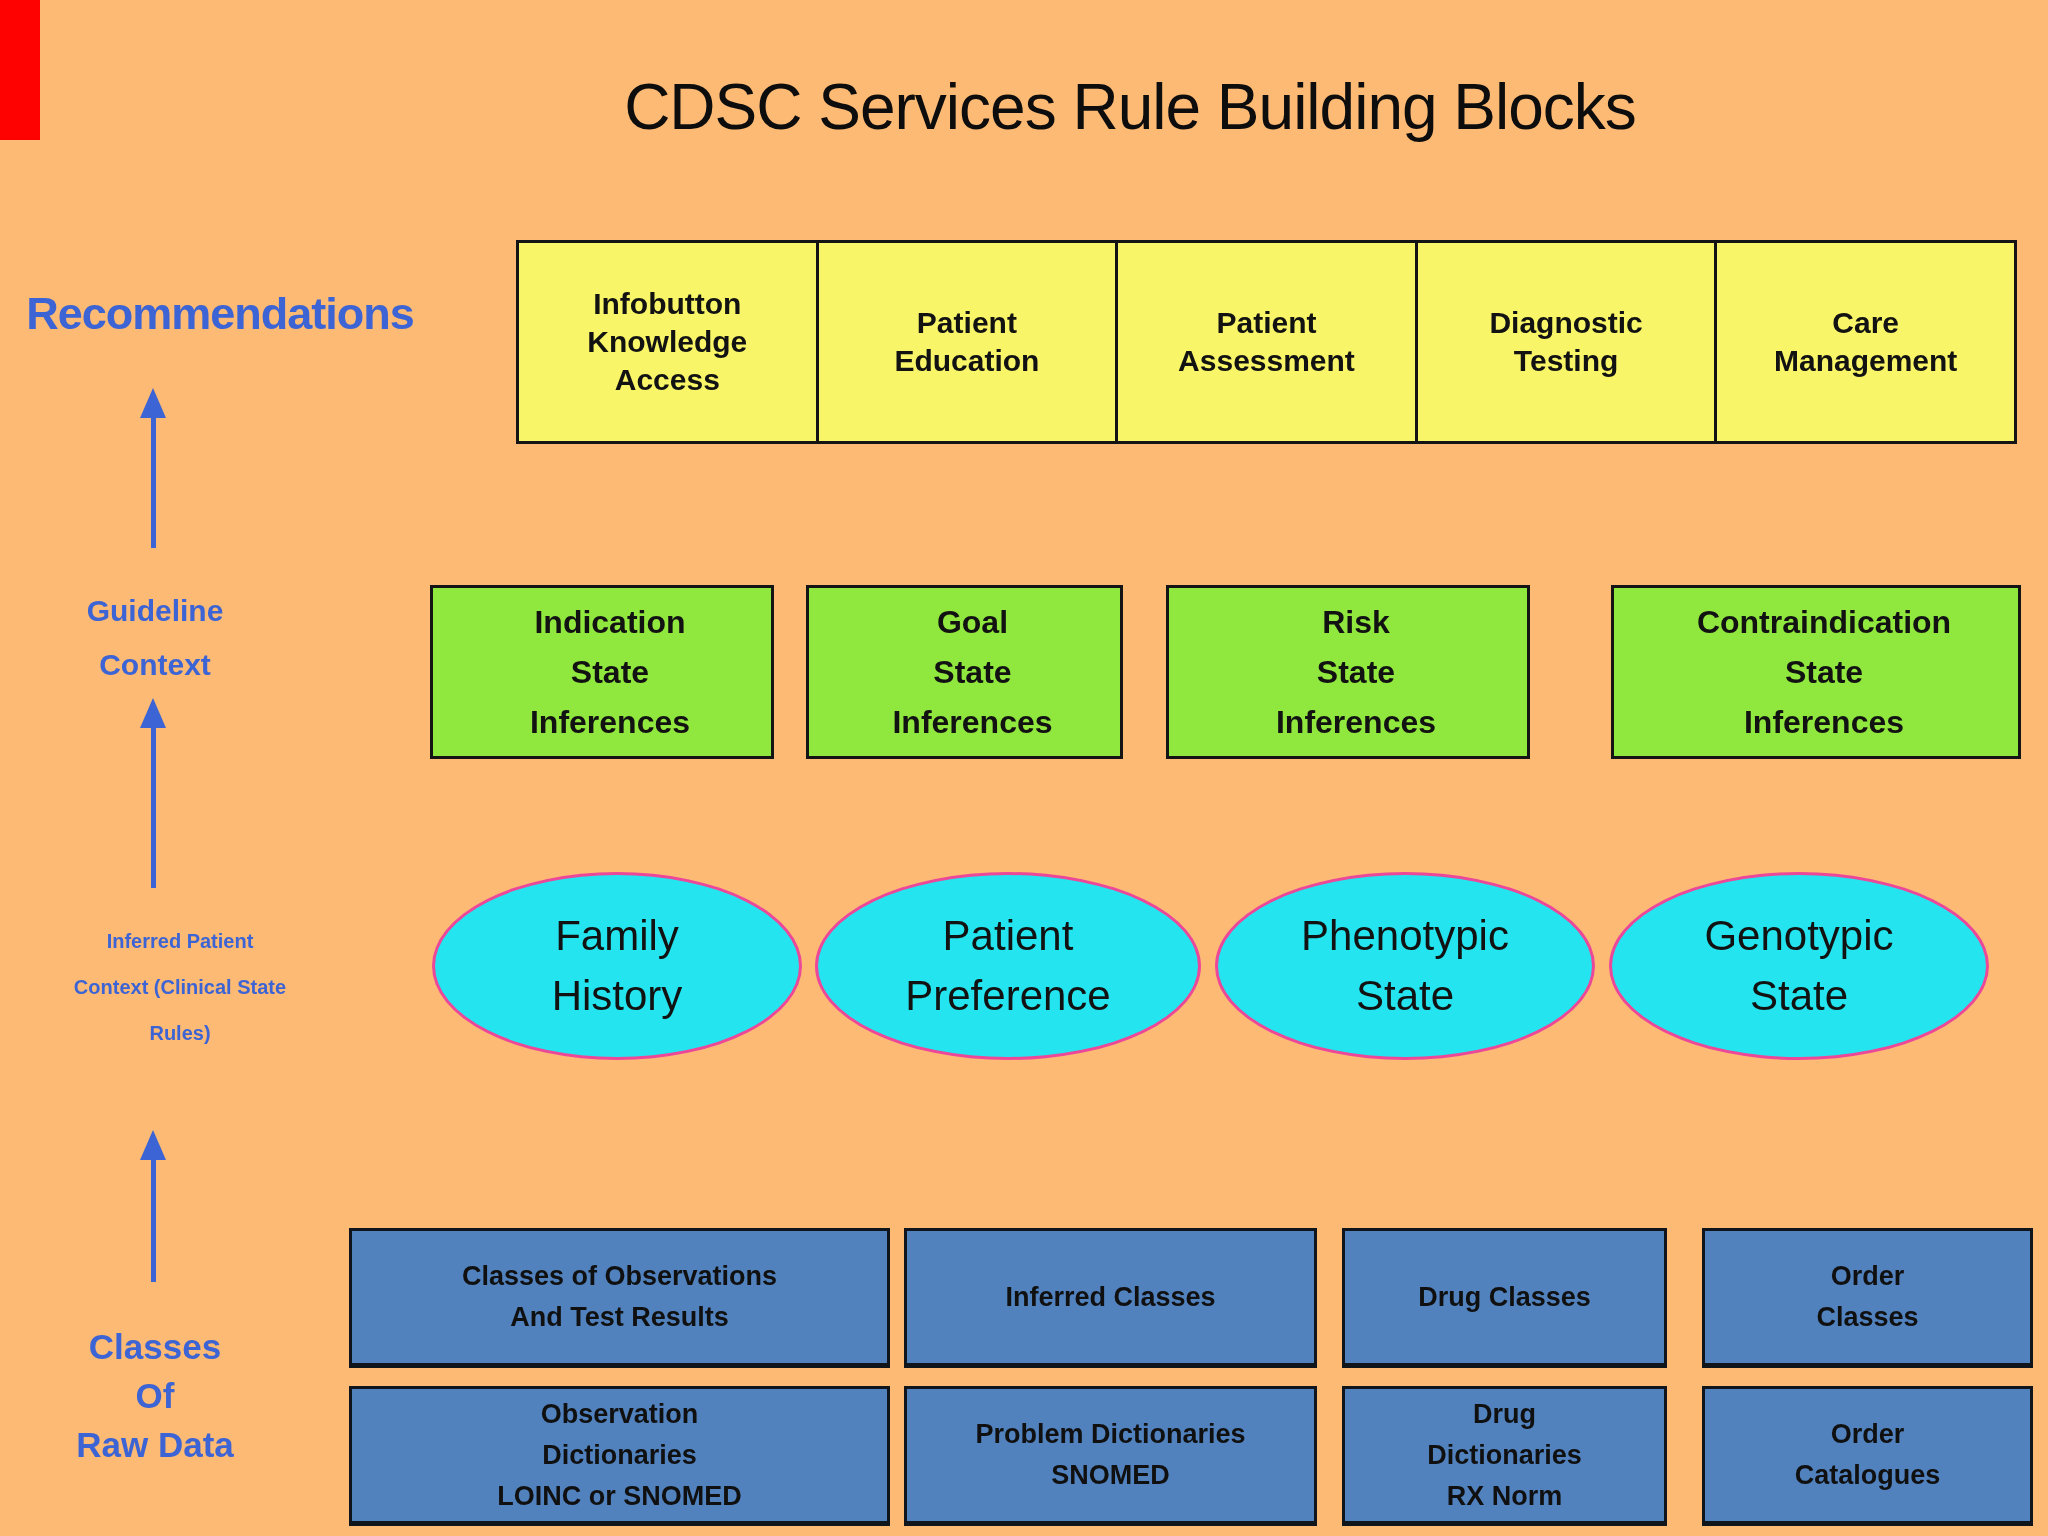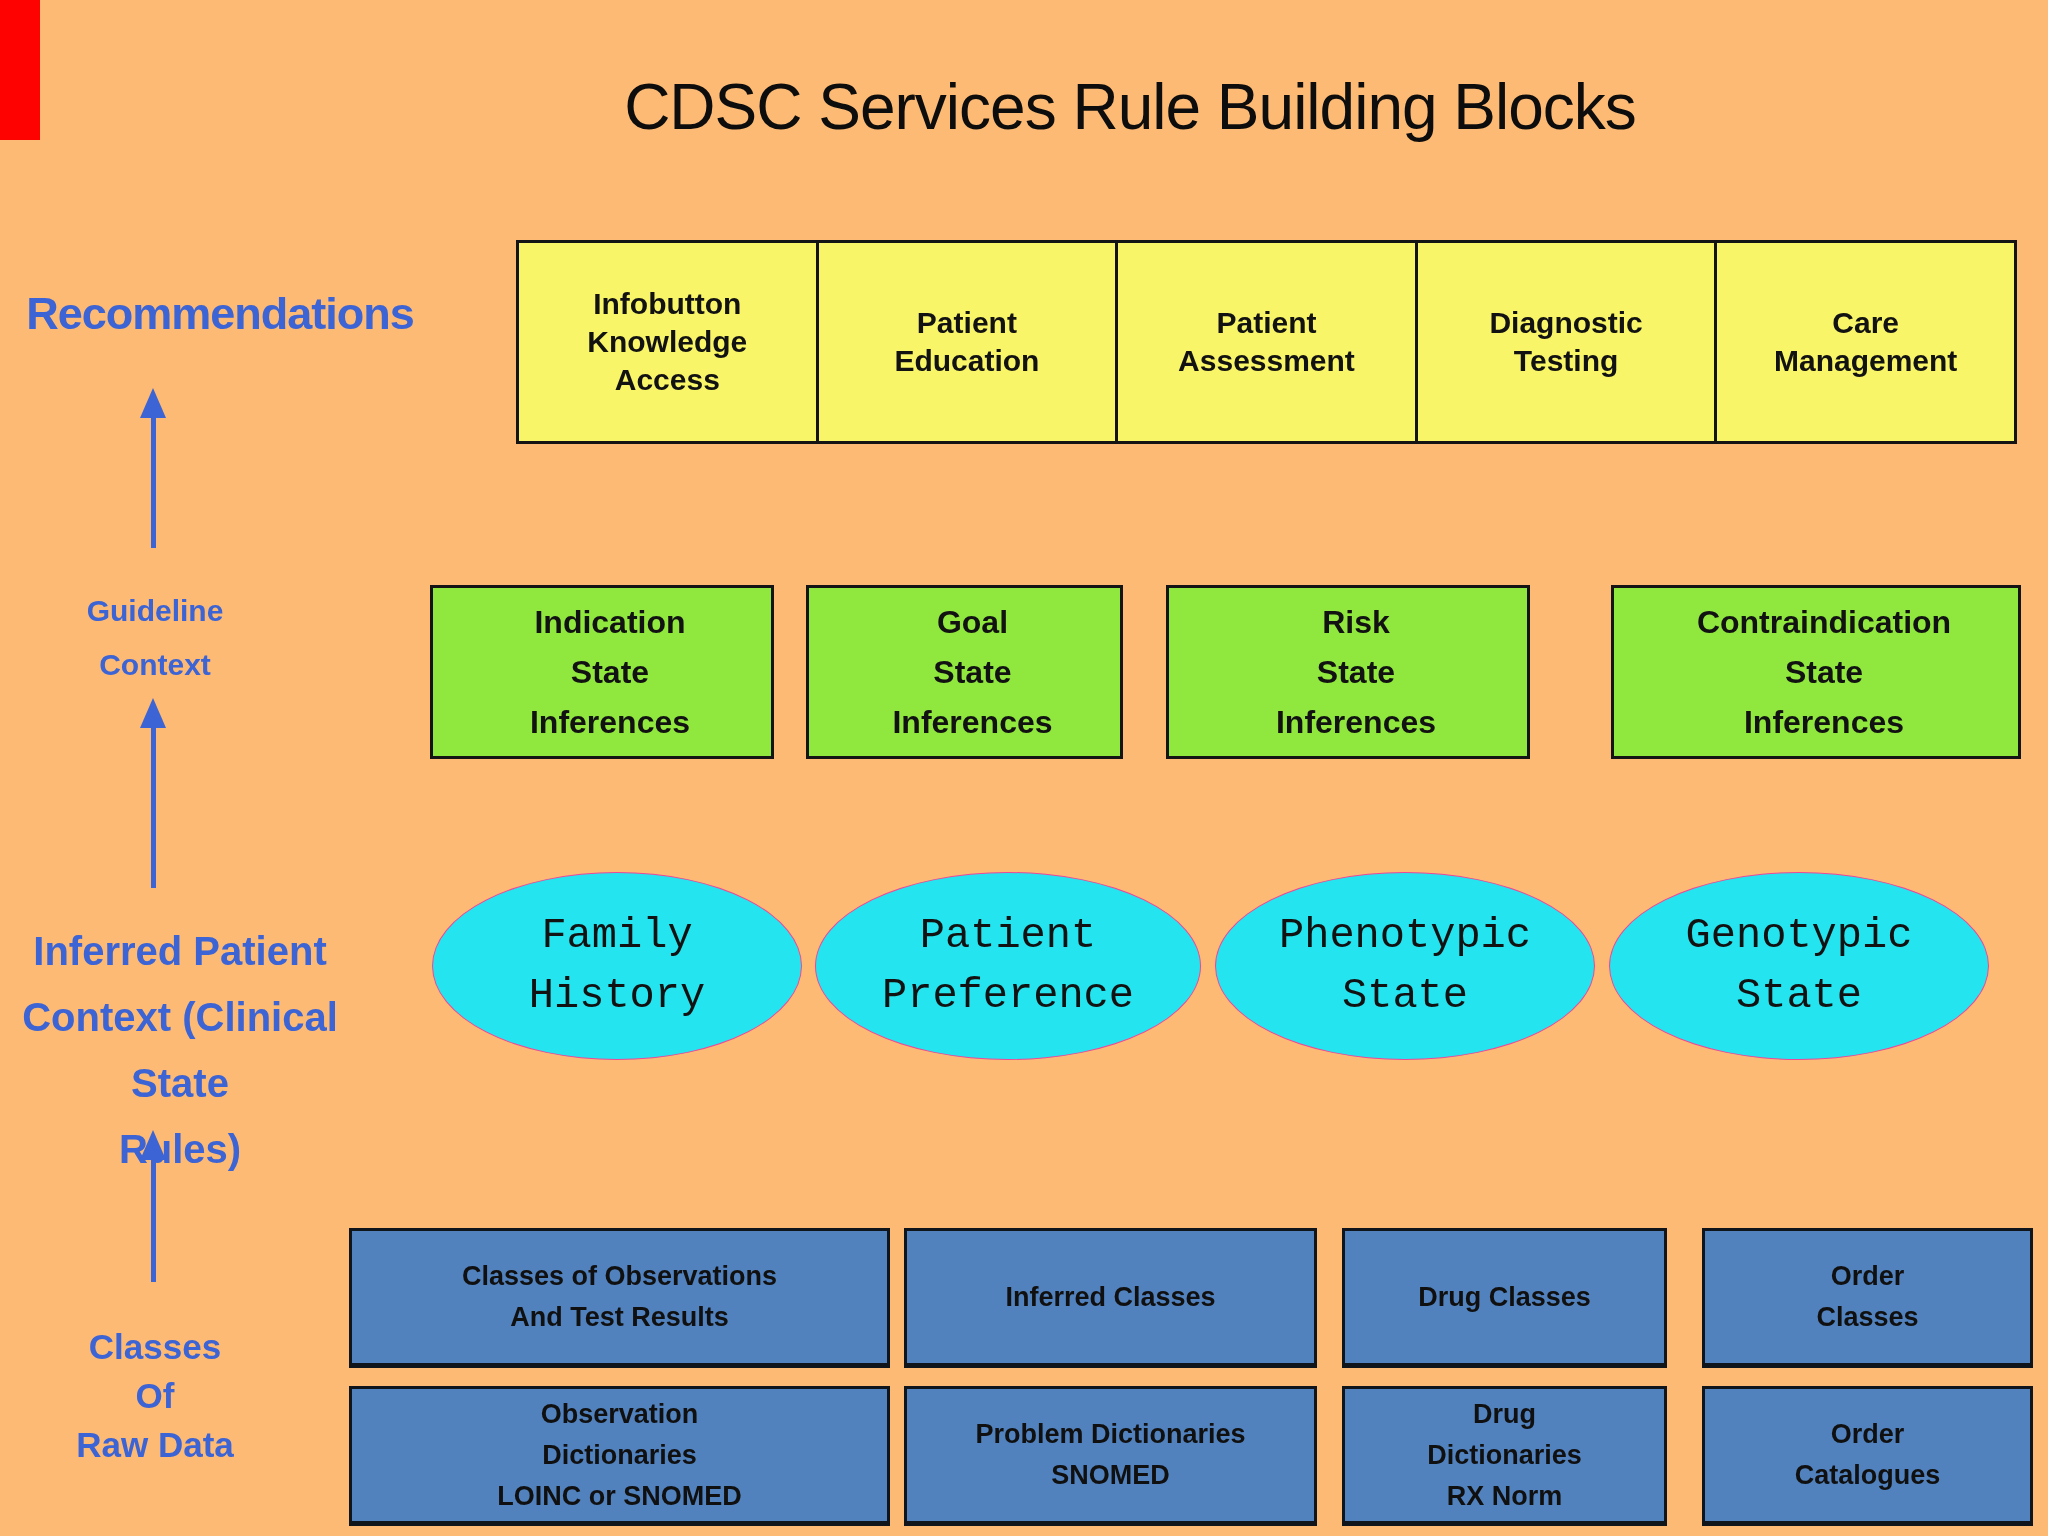--- a/index.html
+++ b/index.html
@@ -27,21 +27,21 @@
     letter-spacing:-1px;
   }
 
   
   .side-label{
     position:absolute;
     color:#3c64d4;font-weight:700;text-align:center;
   }
   #lbl-recommendations{left:10px;top:288px;width:420px;font-size:45px;line-height:52px;letter-spacing:-1px;}
   #lbl-guideline{left:5px;top:584px;width:300px;font-size:30px;line-height:54px;}
-  #lbl-inferred{left:0px;top:918px;width:360px;font-size:40px;line-height:66px;}
+  #lbl-inferred{left:0px;top:918px;width:360px;font-size:20px;line-height:46px;}
   #lbl-classes{left:5px;top:1322px;width:300px;font-size:35px;line-height:49px;}
 
   
   .up-arrow{position:absolute;width:30px;}
   .up-arrow .head{
     width:0;height:0;margin:0 auto;
     border-left:13px solid transparent;
     border-right:13px solid transparent;
     border-bottom:30px solid #3c64d4;
   }
@@ -72,23 +72,23 @@
     text-align:center;font-size:32px;font-weight:700;line-height:50px;color:#121212;padding-left:16px;
   }
   #gbox-1{left:430px;width:344px;}
   #gbox-2{left:806px;width:317px;}
   #gbox-3{left:1166px;width:364px;}
   #gbox-4{left:1611px;width:410px;}
 
   
   .ellipse{
     position:absolute;top:872px;height:188px;
-    background:#24e5ef;border:1px solid #ec4899;border-radius:50%;
+    background:#24e5ef;border:3px solid #ec4899;border-radius:50%;
     display:flex;align-items:center;justify-content:center;
-    text-align:center;font-size:42px;font-weight:400;line-height:60px;color:#121212;font-family:Liberation Mono, monospace;
+    text-align:center;font-size:42px;font-weight:400;line-height:60px;color:#121212;
   }
   #ell-1{left:432px;width:370px;}
   #ell-2{left:815px;width:386px;}
   #ell-3{left:1215px;width:380px;}
   #ell-4{left:1609px;width:380px;}
 
   
   .bbox{
     position:absolute;height:140px;
     background:#5182be;

